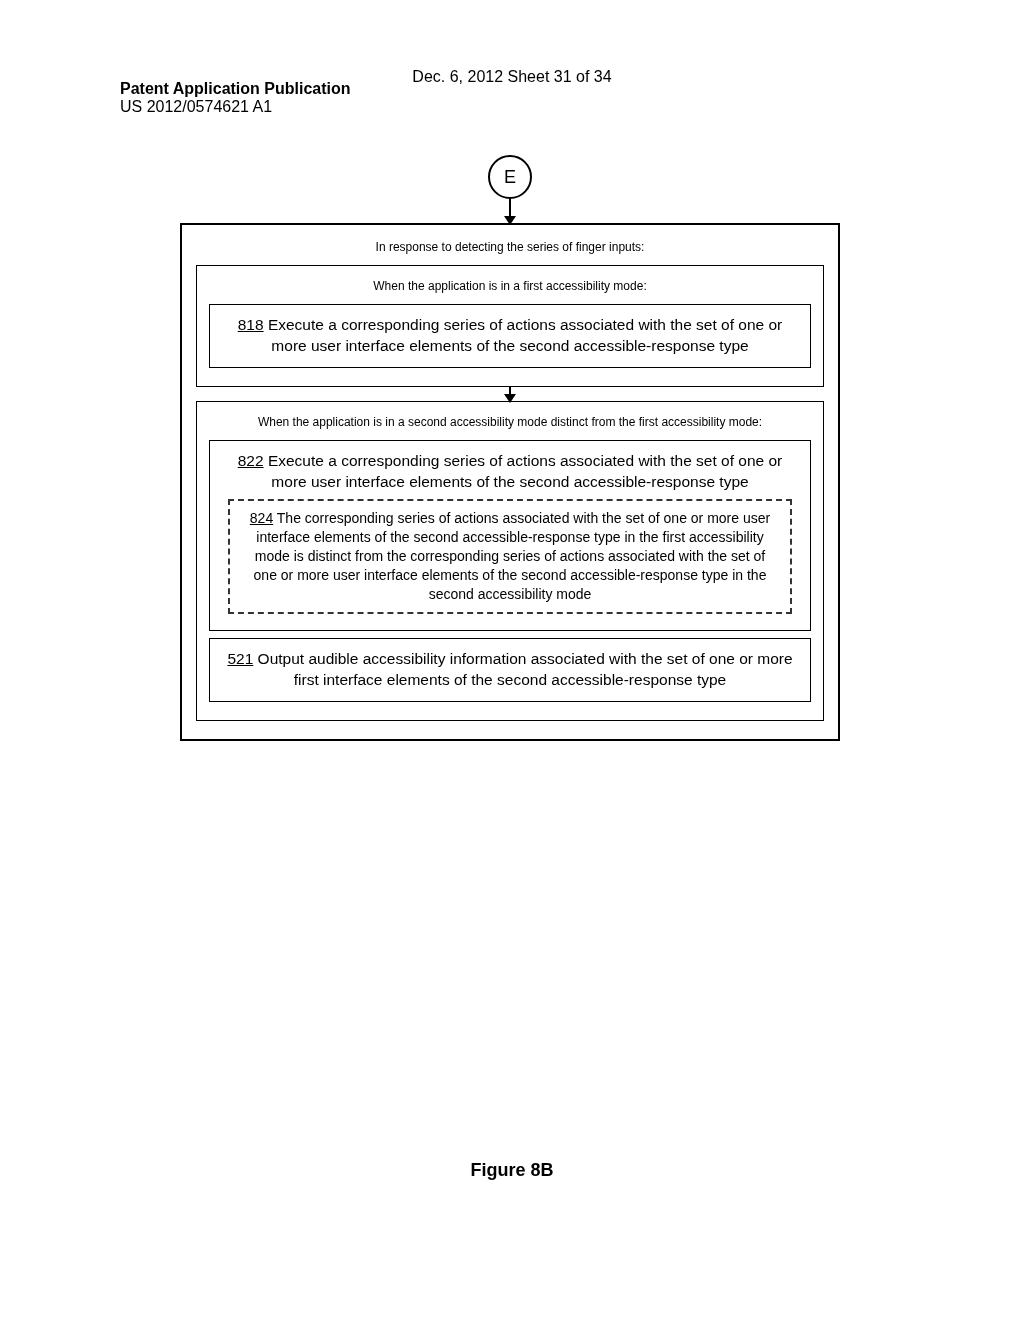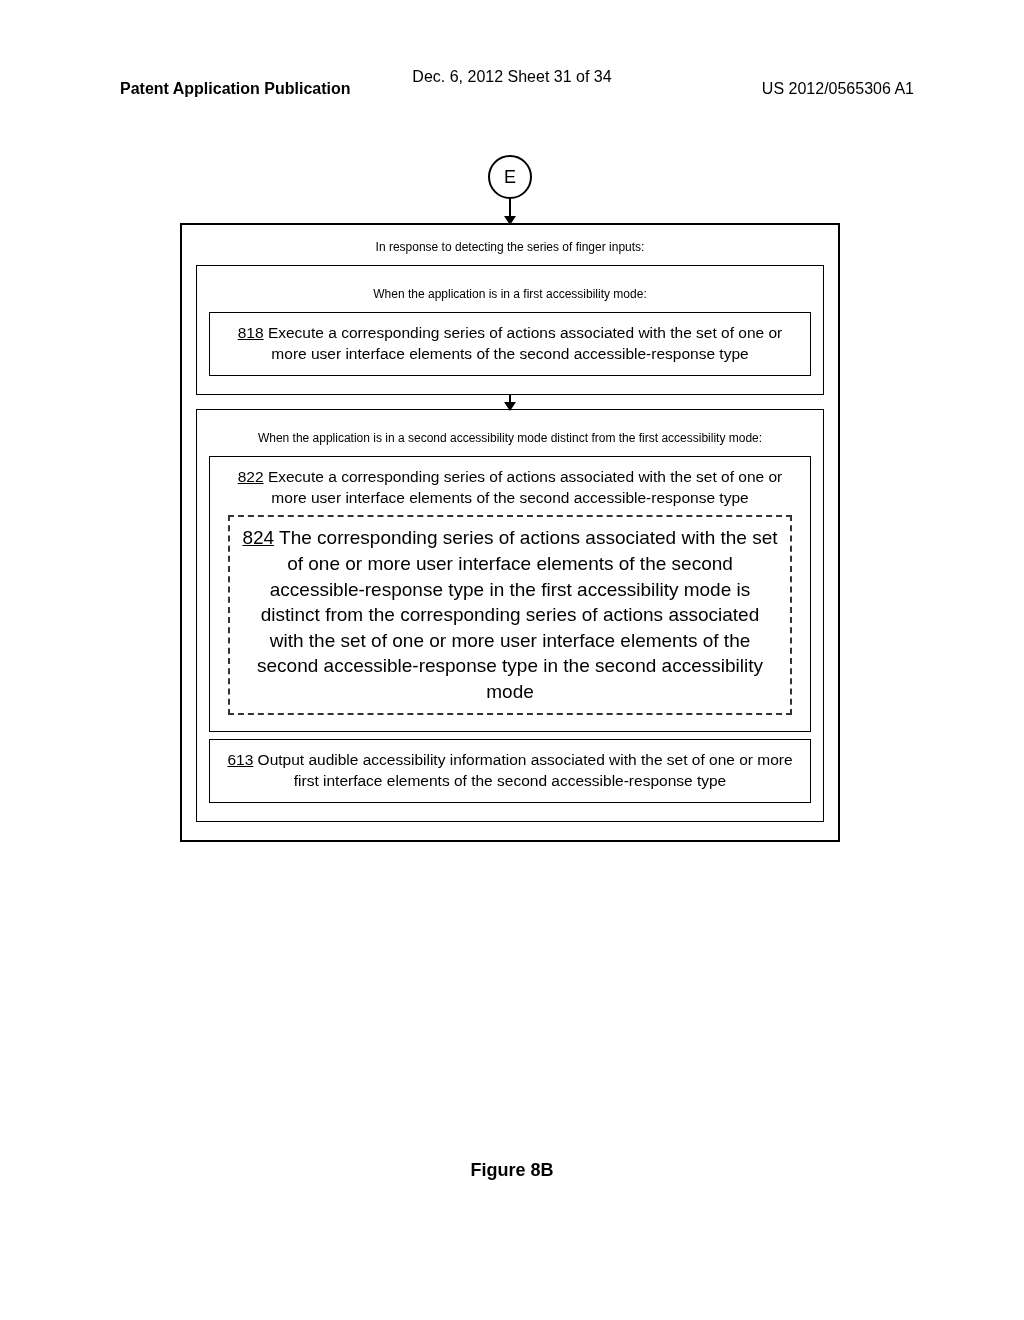--- a/index.html
+++ b/index.html
@@ -10,20 +10,21 @@
     font-family: Arial, Helvetica, sans-serif;
     background: #fff;
     color: #000;
     position: relative;
   }
   .header {
     display: flex;
     justify-content: space-between;
     padding: 80px 110px 0 120px;
     font-size: 16px;
+    flex-direction: column;
   }
   .header .left {
     font-weight: bold;
   }
   .header .center {
     position: absolute;
     left: 50%;
     transform: translateX(-50%);
     top: 68px;
   }
@@ -88,60 +89,60 @@
     padding: 10px 14px 18px 14px;
   }
   .box-title {
     text-align: center;
     font-size: 12px;
     margin: 4px 0 10px 0;
     line-height: 1.35;
   }
   .mid-box {
     border: 1.5px solid #000;
-    padding: 16px 12px 14px 12px;
+    padding: 8px 12px 14px 12px;
     margin-bottom: 0;
   }
   .inner-box {
     border: 1.5px solid #000;
     padding: 10px 12px;
     margin-top: 7px;
     margin-bottom: 10px;
     text-align: center;
     font-size: 15.5px;
     line-height: 1.35;
   }
   .inner-box:last-child { margin-bottom: 4px; }
   .dashed-box {
     border: 2px dashed #333;
     padding: 8px 12px;
     margin: 6px 6px 2px 6px;
     text-align: center;
-    font-size: 19px;
+    font-size: 14px;
     line-height: 1.35;
   }
   .ref {
     text-decoration: underline;
   }
   .fig-caption {
     position: absolute;
     width: 1024px;
     top: 1160px;
     text-align: center;
     font-weight: bold;
     font-size: 18px;
   }
 </style>
 </head>
 <body>
 
 <div class="header">
   <span class="left">Patent Application Publication</span>
   <span class="center">Dec. 6, 2012  Sheet 31 of 34</span>
-  <span class="right">US 2012/0565306 A1</span>
+  <span class="right">US 2012/0574621 A1</span>
 </div>
 
 <div class="diagram-area">
 
   <div class="connector-circle">
     <span>E</span>
   </div>
   <div class="arrow-down"></div>
 
   <div class="outer-box">
@@ -164,20 +165,20 @@
       <div class="inner-box" style="margin-bottom:4px; padding-bottom:14px;">
         <div>
           <span class="ref">822</span><span>  Execute a corresponding series of actions associated with the set of one or more user interface elements of the second accessible-response type</span>
         </div>
         <div class="dashed-box">
           <span class="ref">824</span><span>  The corresponding series of actions associated with the set of one or more user interface elements of the second accessible-response type in the first accessibility mode is distinct from the corresponding series of actions associated with the set of one or more user interface elements of the second accessible-response type in the second accessibility mode</span>
         </div>
       </div>
 
       <div class="inner-box">
-        <span class="ref">613</span><span>  Output audible accessibility information associated with the set of one or more first interface elements of the second accessible-response type</span>
+        <span class="ref">521</span><span>  Output audible accessibility information associated with the set of one or more first interface elements of the second accessible-response type</span>
       </div>
     </div>
 
   </div>
 </div>
 
 <div class="fig-caption">Figure 8B</div>
 
 </body></html>

